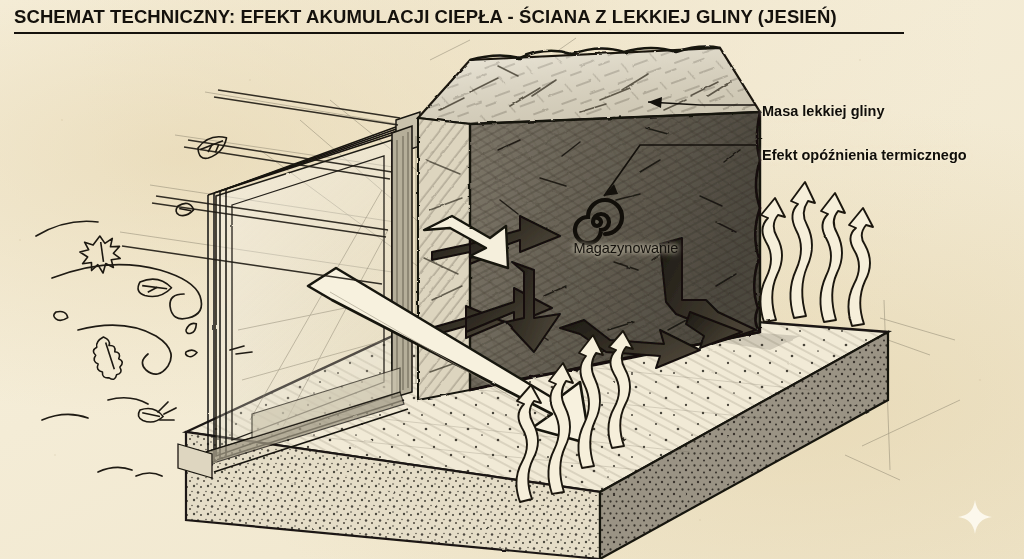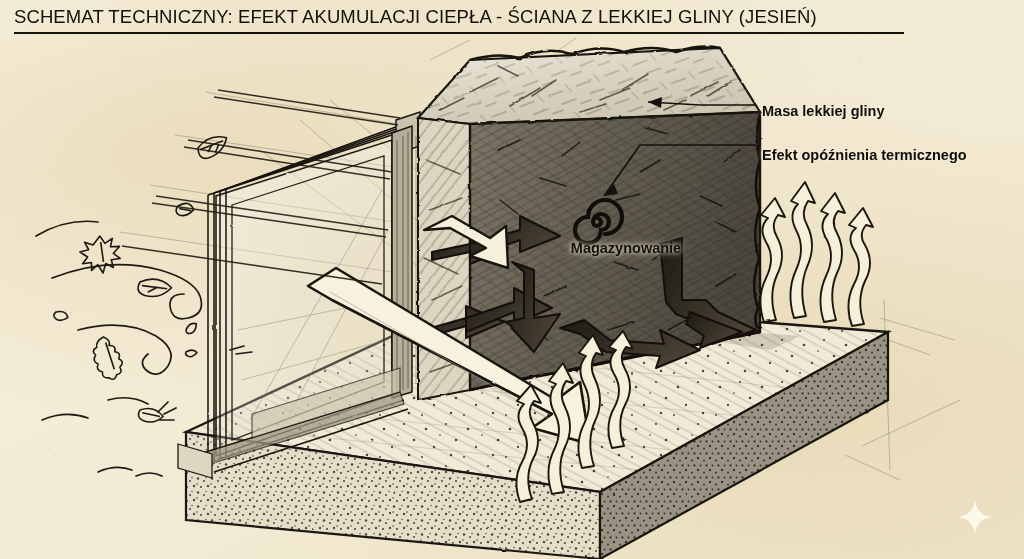--- a/index.html
+++ b/index.html
@@ -18,41 +18,41 @@
       radial-gradient(ellipse at 18% 28%, rgba(226,208,166,.55) 0%, rgba(226,208,166,0) 46%),
       radial-gradient(ellipse at 78% 72%, rgba(222,203,158,.45) 0%, rgba(222,203,158,0) 52%),
       radial-gradient(ellipse at 52% 8%, rgba(238,227,200,.7) 0%, rgba(238,227,200,0) 60%),
       linear-gradient(155deg,#f8f2e0 0%,#f4ecd6 42%,#efe5ca 100%);
   }
   .speck{position:absolute;inset:0;opacity:.5;}
 
   
   .title-wrap{position:absolute;left:14px;top:8px;z-index:40;}
   .title{
-    font-size:18.5px;font-weight:normal;color:#14110c;letter-spacing:.1px;
+    font-size:18.5px;font-weight:bold;color:#14110c;letter-spacing:.1px;
     white-space:nowrap;line-height:1;
   }
   .title-rule{height:2px;background:#15120d;margin-top:5px;width:890px;}
 
   
   svg.draw{position:absolute;left:0;top:0;width:1024px;height:559px;z-index:20;}
 
   
   .lbl{
     position:absolute;z-index:45;color:#100e0a;
     font-size:14.5px;font-weight:600;white-space:nowrap;
     text-shadow:0 0 3px rgba(246,239,218,.9),0 0 6px rgba(246,239,218,.7);
   }
   #lbl-mass{left:762px;top:103px;}
   #lbl-lag{left:762px;top:136px;margin-top:11px;}
   #lbl-passive{left:856px;top:231px;}
 
   .store-lbl{
     position:absolute;z-index:45;left:556px;top:240px;width:140px;
-    text-align:center;color:#15120d;font-size:14.5px;font-weight:700;line-height:1.18;
+    text-align:center;color:#15120d;font-size:14.5px;font-weight:400;line-height:1.18;
     text-shadow:0 0 4px rgba(226,219,198,.95),0 0 8px rgba(226,219,198,.8);
   }
 
   
   .sparkle{position:absolute;left:958px;top:500px;width:34px;height:34px;z-index:50;opacity:.9;}
 </style>
 </head>
 <body>
 
 <div id="stage">

